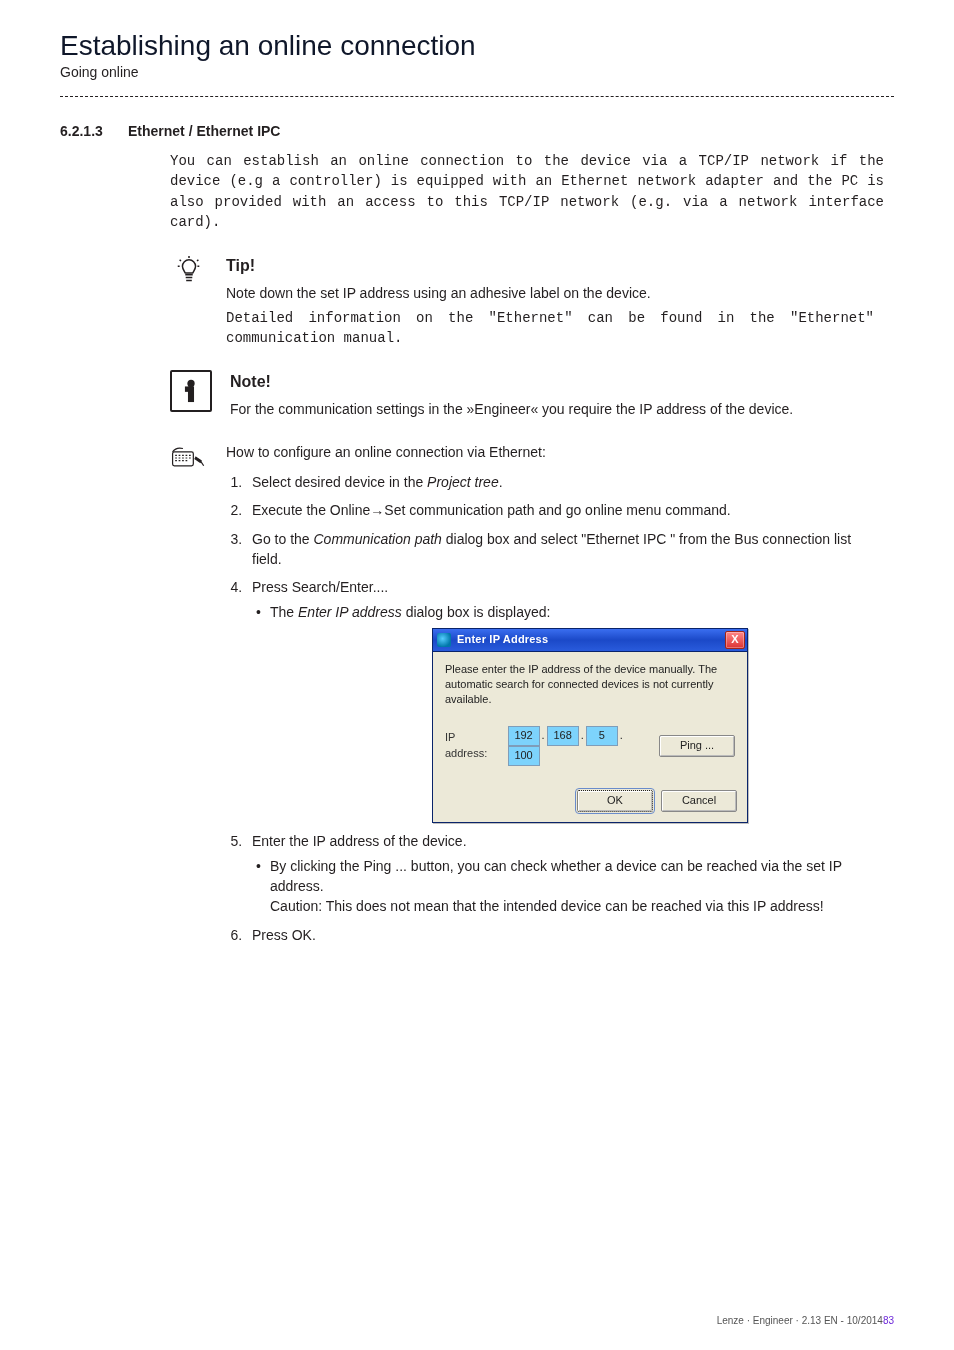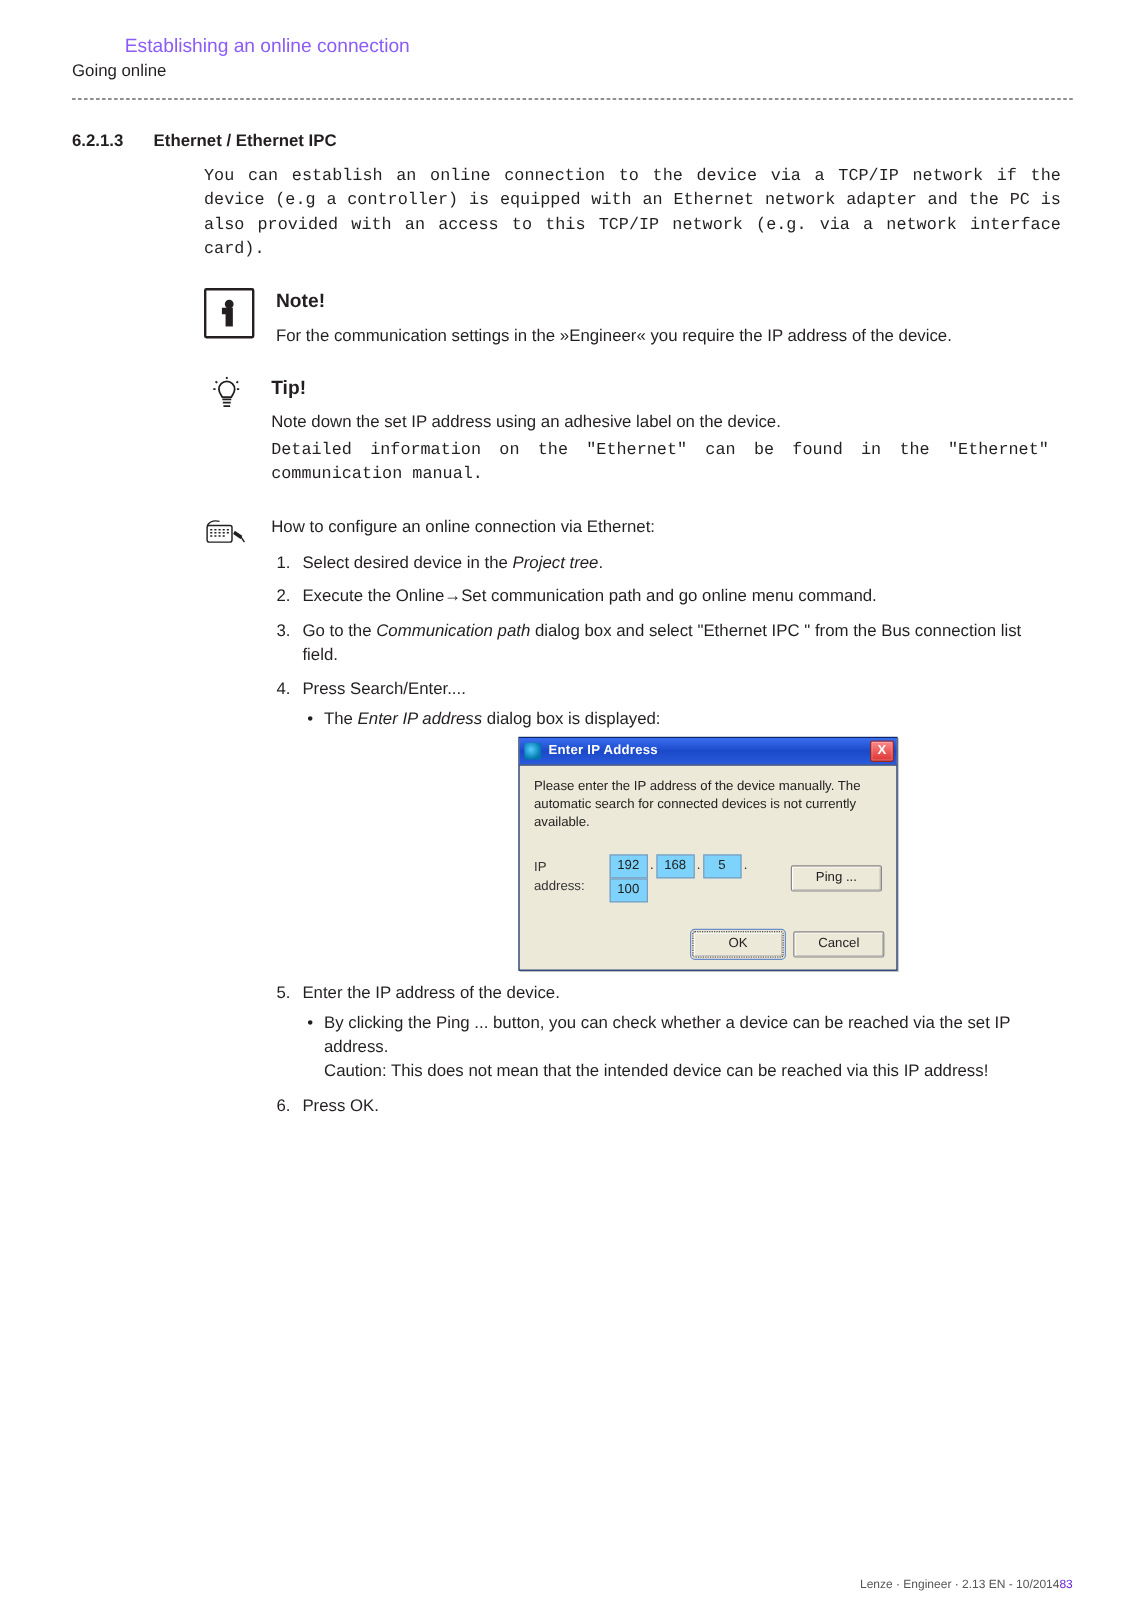--- a/index.html
+++ b/index.html
@@ -14,24 +14,23 @@
     padding: 30px 60px 40px 60px;
     box-sizing: border-box;
     width: 954px;
     min-height: 1350px;
     position: relative;
   }
   .running-head {
     margin-bottom: 6px;
   }
   .rh-title {
-    font-size: 16px;
+    font-size: 28px;
     font-weight: 400;
-    color: #8b5cf6;
-    margin-left: 44px;
+    color: #0f172a;
   }
   .rh-sub {
     font-size: 14px;
     color: #231f20;
     margin-top: 2px;
   }
   .dash-rule {
     border: none;
     border-top: 1.5px dashed #231f20;
     margin: 16px 0 26px 0;
@@ -234,47 +233,47 @@
 
   <div class="sec-row">
     <div class="sec-num">6.2.1.3</div>
     <div class="sec-name">Ethernet / Ethernet IPC</div>
   </div>
 
   <div class="body-indent justify">You can establish an online connection to the device via a TCP/IP network if the device (e.g a controller) is equipped with an Ethernet network adapter and the PC is also provided with an access to this TCP/IP network (e.g. via a network interface card).</div>
 
   <div class="callout-outer">
     <div class="callout">
+      <div class="bulb-icon">
+        <svg viewBox="0 0 32 32" fill="none" stroke="#231f20" stroke-width="1.6">
+          <path d="M16 4 a7 7 0 0 1 7 7 c0 3 -2 5 -3 7 h-8 c-1 -2 -3 -4 -3 -7 a7 7 0 0 1 7 -7 z"></path>
+          <path d="M12 20 h8 M12.5 23 h7 M13 26 h6"></path>
+          <path d="M4 11 h3 M25 11 h3 M6 4 l2 2 M26 4 l-2 2 M16 0 v3" stroke-dasharray="2 2"></path>
+        </svg>
+      </div>
+      <div class="body-indent">
+        <div class="callout-head">Tip!</div>
+        <div>Note down the set IP address using an adhesive label on the device.</div>
+        <div class="justify" style="margin-top:4px">Detailed information on the "Ethernet" can be found in the "Ethernet" communication manual.</div>
+      </div>
+    </div>
+  </div>
+
+  <div class="callout-outer">
+    <div class="callout">
       <div class="info-box">
         <svg viewBox="0 0 24 24" fill="none" stroke="#231f20" stroke-width="2.4">
           <circle cx="12" cy="5" r="2.2" fill="#231f20"></circle>
           <rect x="10.4" y="9" width="3.2" height="12" fill="#231f20"></rect>
           <rect x="7.6" y="9" width="3" height="2.6" fill="#231f20"></rect>
         </svg>
       </div>
       <div class="body-indent">
         <div class="callout-head">Note!</div>
         <div>For the communication settings in the »Engineer« you require the IP address of the device.</div>
-      </div>
-    </div>
-  </div>
-
-  <div class="callout-outer">
-    <div class="callout">
-      <div class="bulb-icon">
-        <svg viewBox="0 0 32 32" fill="none" stroke="#231f20" stroke-width="1.6">
-          <path d="M16 4 a7 7 0 0 1 7 7 c0 3 -2 5 -3 7 h-8 c-1 -2 -3 -4 -3 -7 a7 7 0 0 1 7 -7 z"></path>
-          <path d="M12 20 h8 M12.5 23 h7 M13 26 h6"></path>
-          <path d="M4 11 h3 M25 11 h3 M6 4 l2 2 M26 4 l-2 2 M16 0 v3" stroke-dasharray="2 2"></path>
-        </svg>
-      </div>
-      <div class="body-indent">
-        <div class="callout-head">Tip!</div>
-        <div>Note down the set IP address using an adhesive label on the device.</div>
-        <div class="justify" style="margin-top:4px">Detailed information on the "Ethernet" can be found in the "Ethernet" communication manual.</div>
       </div>
     </div>
   </div>
 
   <div class="callout-outer" style="margin-top:18px">
     <div class="callout" style="align-items:flex-start">
       <div class="proc-icon">
         <svg viewBox="0 0 44 30" fill="none" stroke="#231f20" stroke-width="1.4">
           <path d="M3 8 q4 -6 12 -4"></path>
           <rect x="3" y="8" width="24" height="16" rx="2"></rect>

